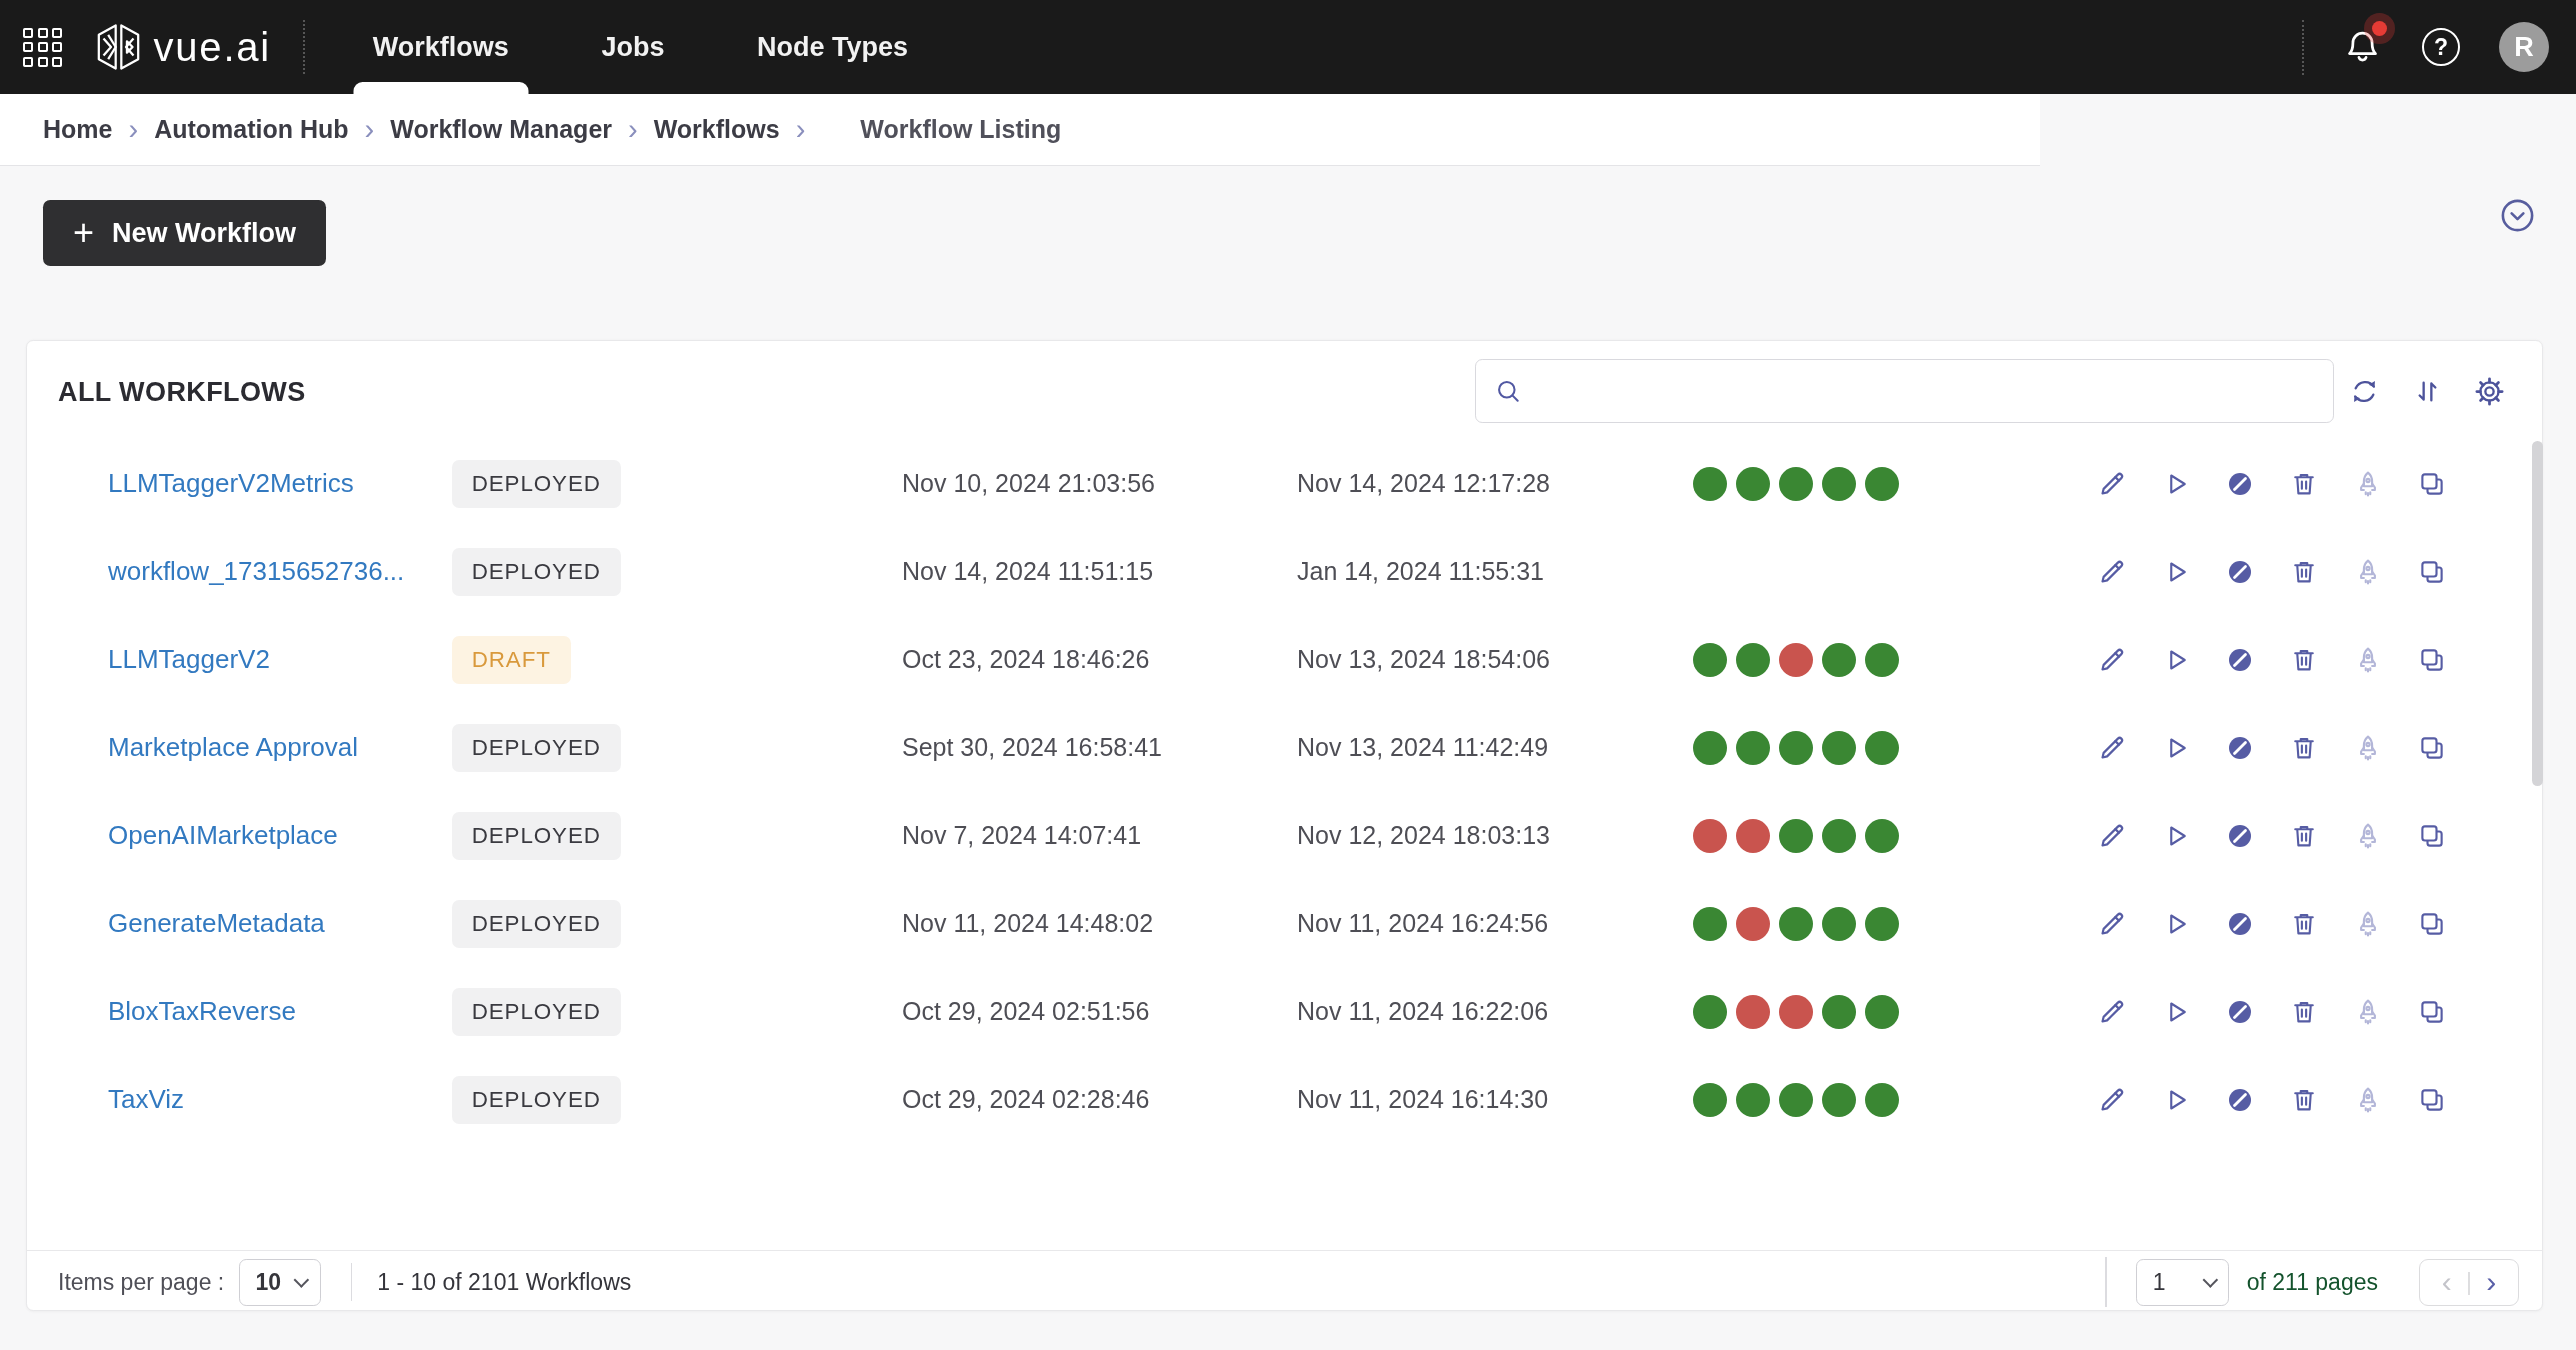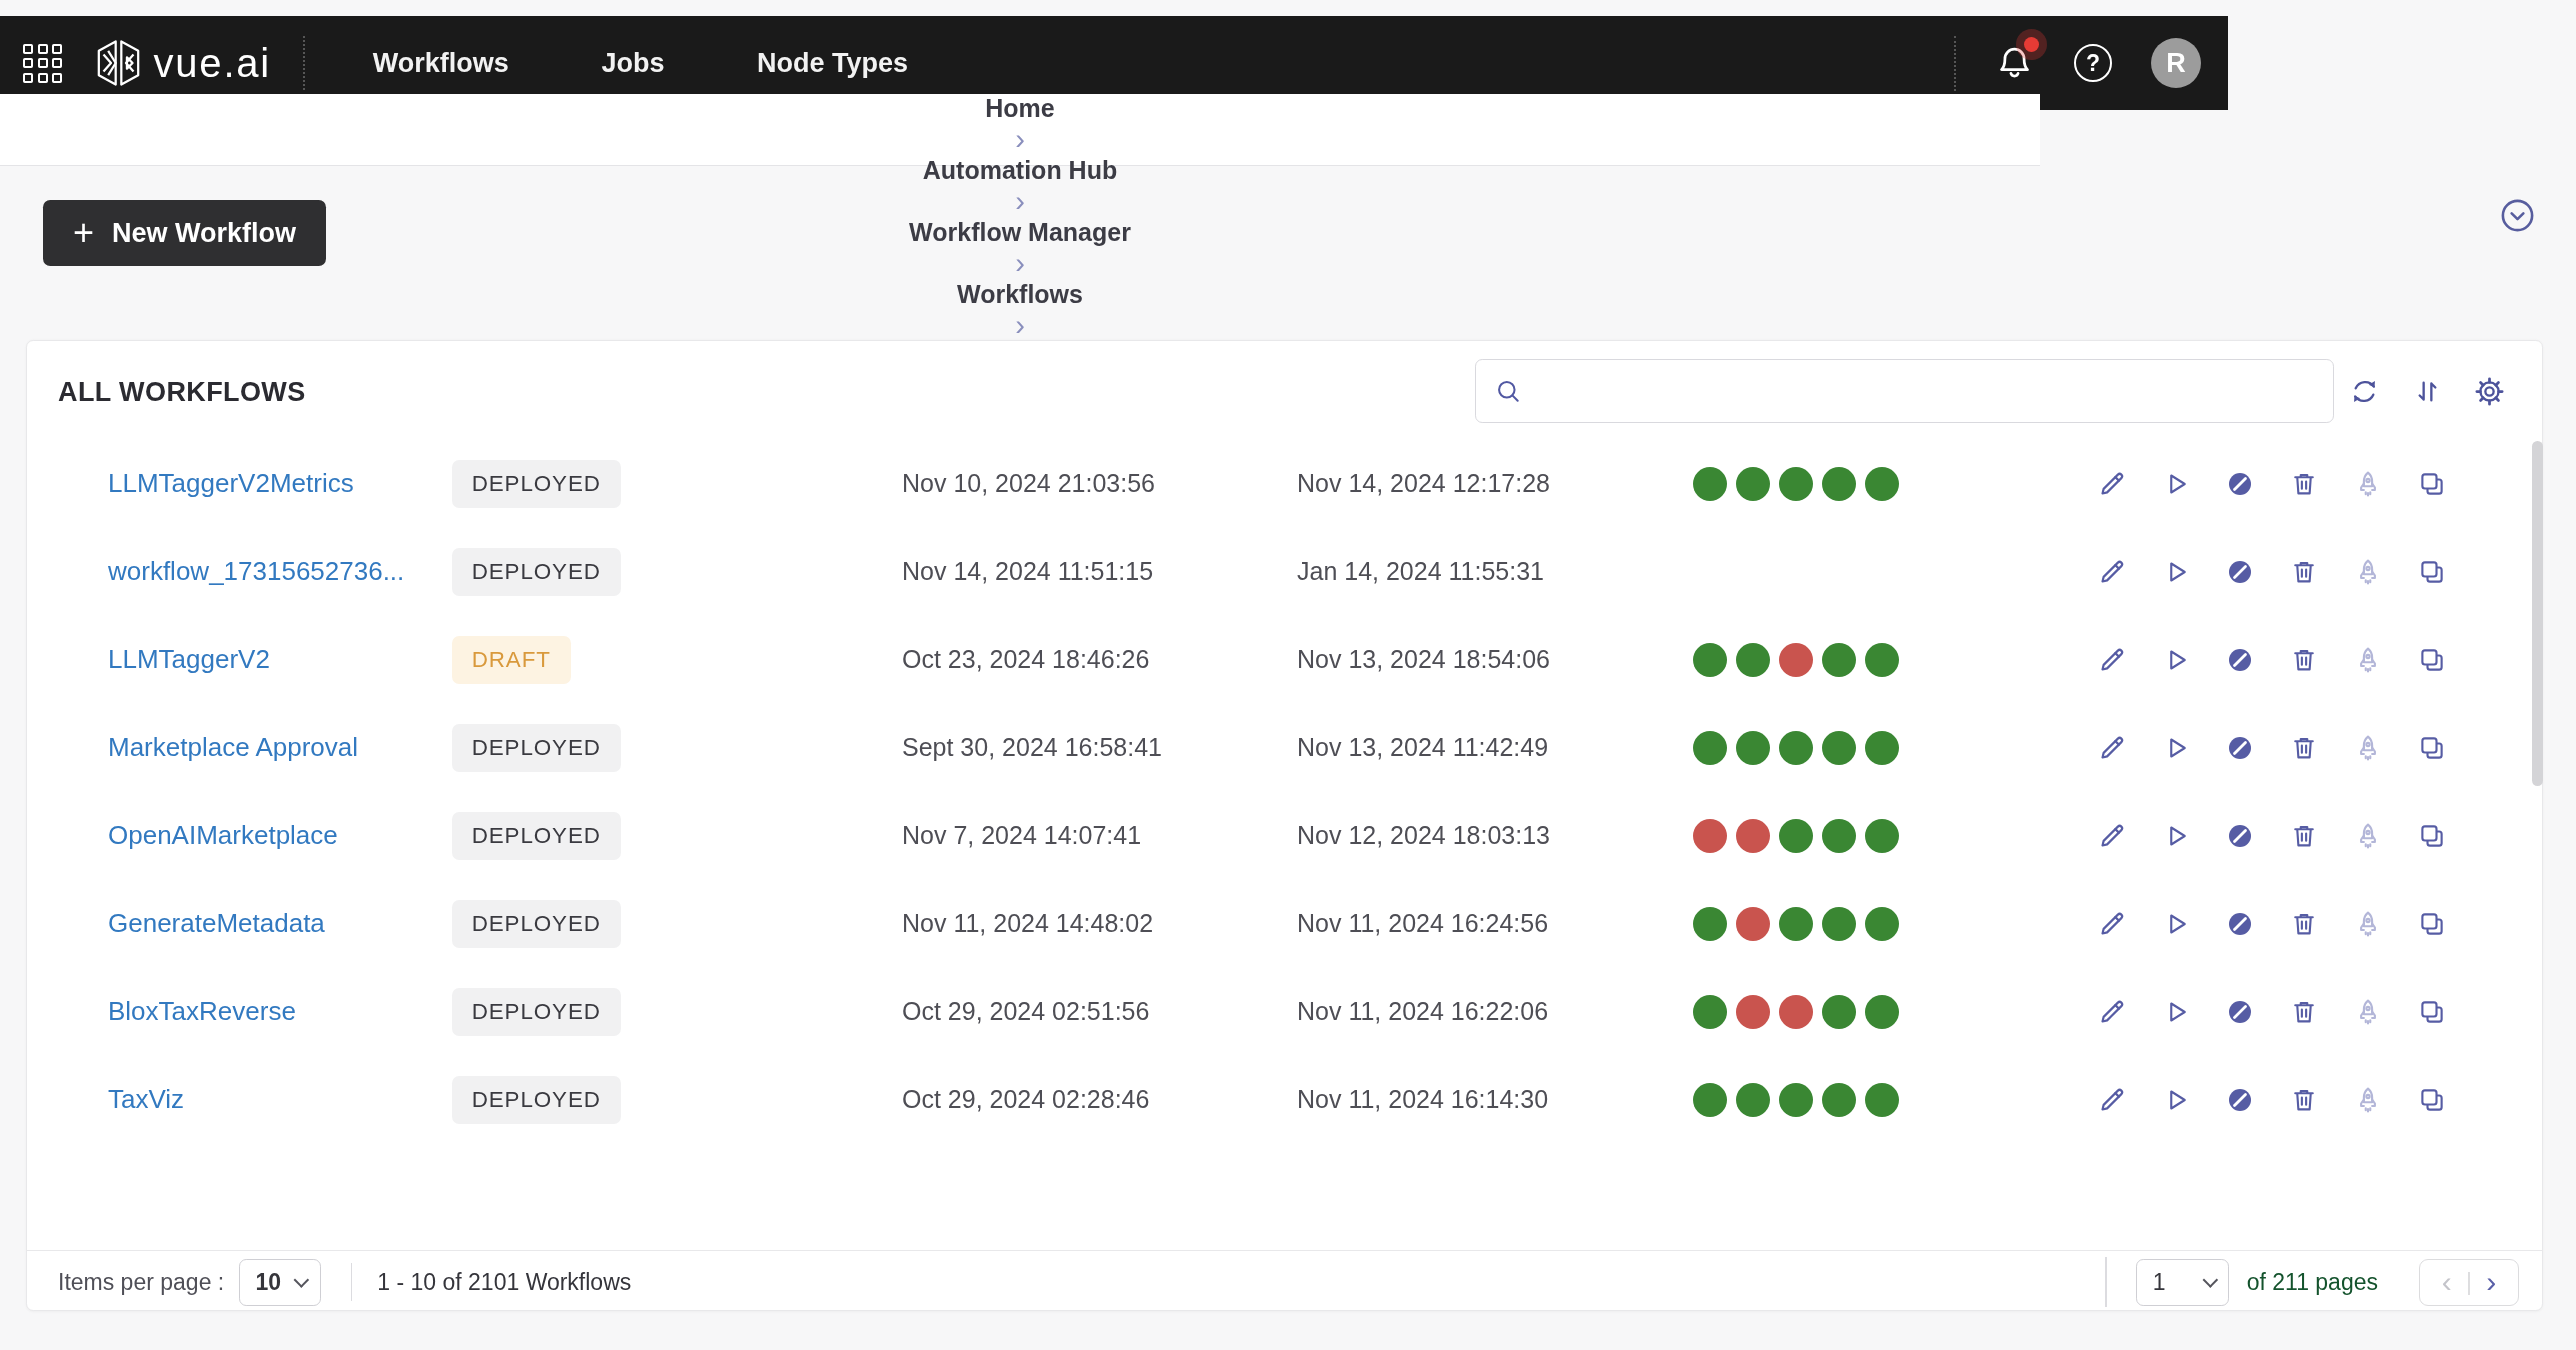--- a/index.html
+++ b/index.html
@@ -4,21 +4,21 @@
 <style>
   :root{
     --accent:#4d539b; --link:#3279c0; --green:#3a8733; --red:#c9544e;
     --draft:#d9993c; --draftbg:#fdf3e2; --icon-dis:#b3b6d8;
   }
   *{margin:0;padding:0;box-sizing:border-box;}
   body{font-family:"Liberation Sans","DejaVu Sans",sans-serif;background:#f7f7f8;}
   .app{position:relative;width:2576px;height:1351px;background:#f7f7f8;overflow:hidden;}
 
   
-  .nav{position:absolute;top:16px;left:0;width:2228px;height:94px;background:#1a1a1a;display:flex;align-items:center;}
+  .nav{position:absolute;top:0;left:0;width:2576px;height:94px;background:#1a1a1a;display:flex;align-items:center;}
   .grid-icon{margin-left:23px;width:39px;height:39px;display:grid;grid-template-columns:repeat(3,1fr);gap:4.5px;}
   .grid-icon i{border:2.2px solid #fff;border-radius:1.8px;display:block;}
   .logo-mark{margin-left:34px;width:45px;height:50px;}
   .brand{color:#fff;font-size:40px;letter-spacing:1.8px;margin-left:12.5px;font-weight:400;}
   .nav-div{height:54px;border-left:2.7px dotted #565656;margin-left:32px;}
   .nav-items{display:flex;margin-left:66px;height:94px;}
   .navitem{position:relative;display:flex;align-items:center;height:94px;padding:0 1.8px;margin-right:89px;
     color:#f2f2f2;font-size:27px;font-weight:700;cursor:pointer;}
   .navitem.active::after{content:'';position:absolute;left:50%;transform:translateX(-50%);bottom:0;
     width:175px;height:12.5px;background:#fff;border-radius:9px 9px 0 0;}
@@ -27,21 +27,21 @@
   .bell-wrap{position:relative;width:41px;height:41px;margin-right:39px;color:#fff;}
   .badge-dot{position:absolute;top:-5.4px;right:-3.6px;width:15px;height:15px;border-radius:50%;
     background:#e63b35;box-shadow:0 0 0 8px rgba(230,59,53,.28);}
   .help-icon{width:38px;height:38px;border:2.2px solid #fff;border-radius:50%;color:#fff;font-size:23px;font-weight:700;
     display:flex;align-items:center;justify-content:center;margin-right:39px;}
   .avatar{width:50px;height:50px;border-radius:50%;background:#9c9c9c;color:#fff;font-size:27px;font-weight:700;
     display:flex;align-items:center;justify-content:center;}
 
   
   .crumb-bar{position:absolute;top:94px;left:0;width:2040px;height:72px;background:#fff;border-bottom:0.9px solid #e4e4e7;
-    display:flex;align-items:center;flex-direction:column;}
+    display:flex;align-items:center;padding-left:43px;}
   .crumb{font-size:25px;font-weight:700;color:#3c3c45;cursor:pointer;}
   .crumb.last{color:#50505a;cursor:default;margin-left:39px;}
   .crumb-sep{color:#8a8fbd;font-size:29px;margin:0 16px;font-weight:400;}
 
   
   .btn-new{position:absolute;top:200px;left:43px;height:66px;padding:0 30px;background:#2f2f31;border:none;border-radius:7.2px;
     color:#fff;font-size:27px;font-weight:700;display:flex;align-items:center;cursor:pointer;font-family:inherit;}
   .btn-new .plus{font-size:36px;font-weight:400;margin-right:18px;line-height:1;}
   .collapse-btn{position:absolute;top:196px;right:39px;width:39px;height:39px;color:#575d9e;cursor:pointer;}
 

